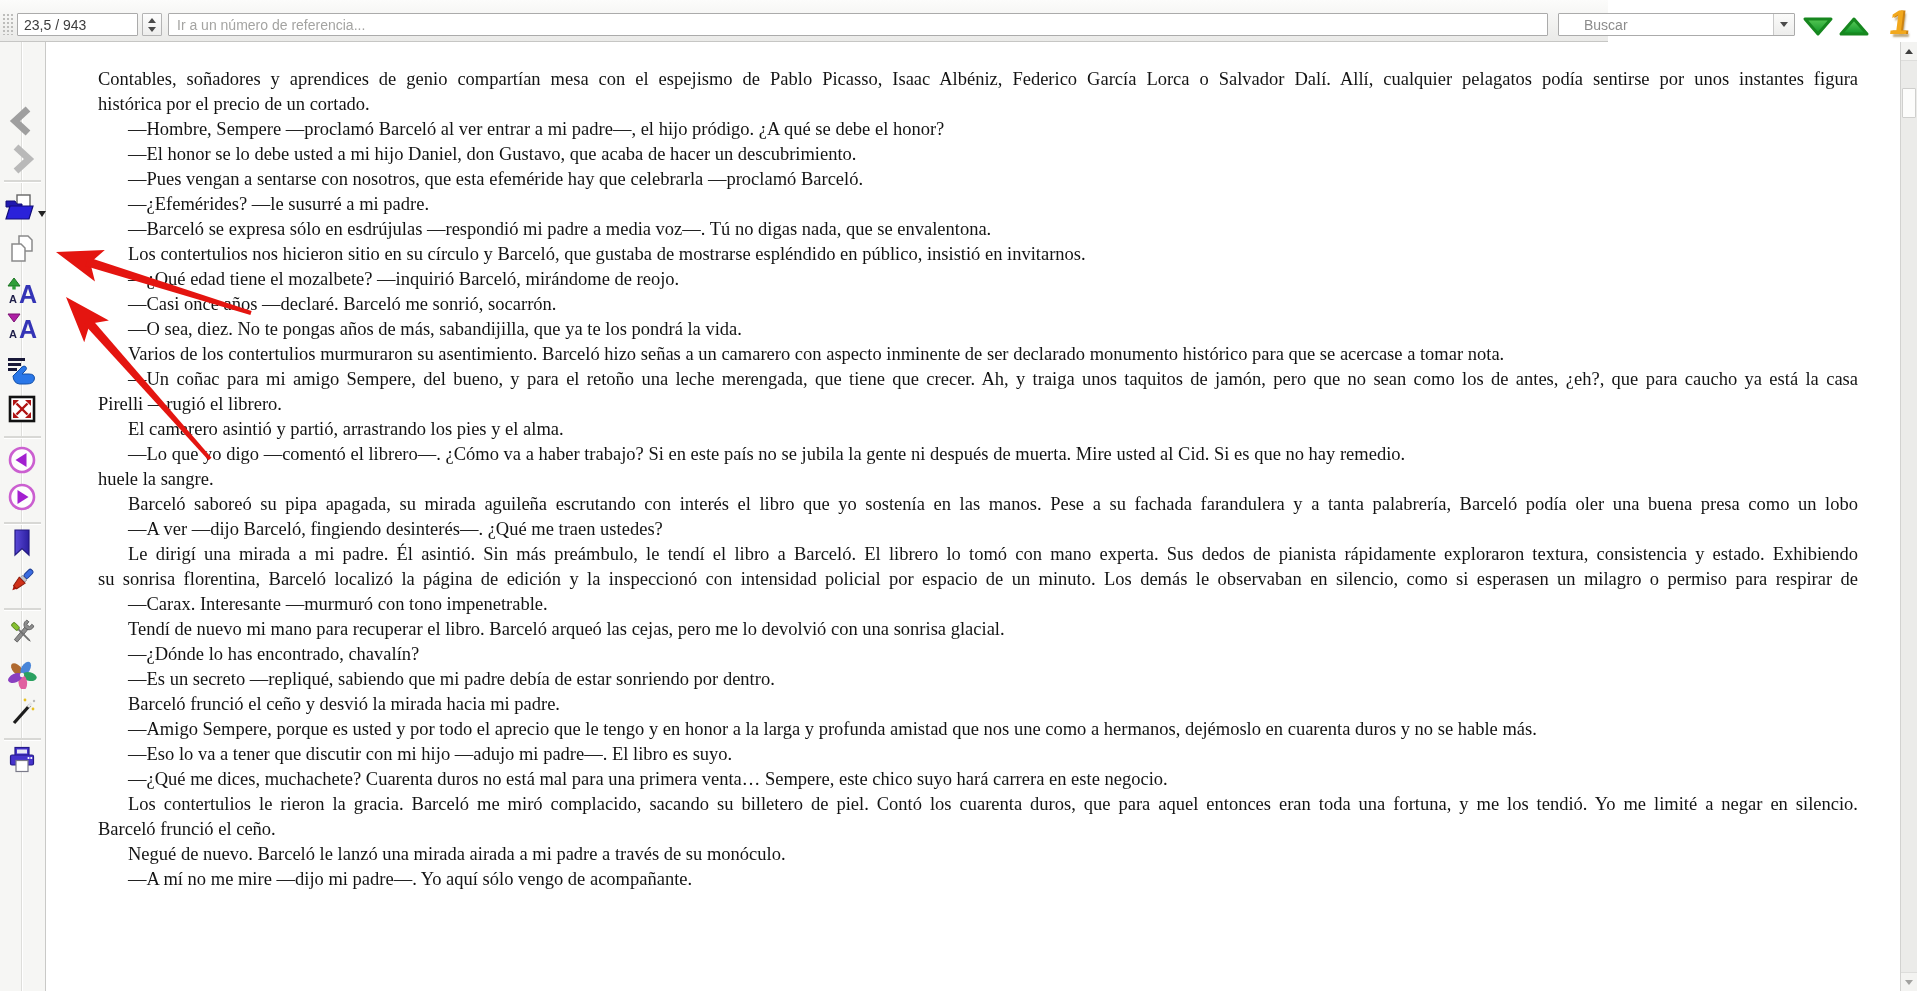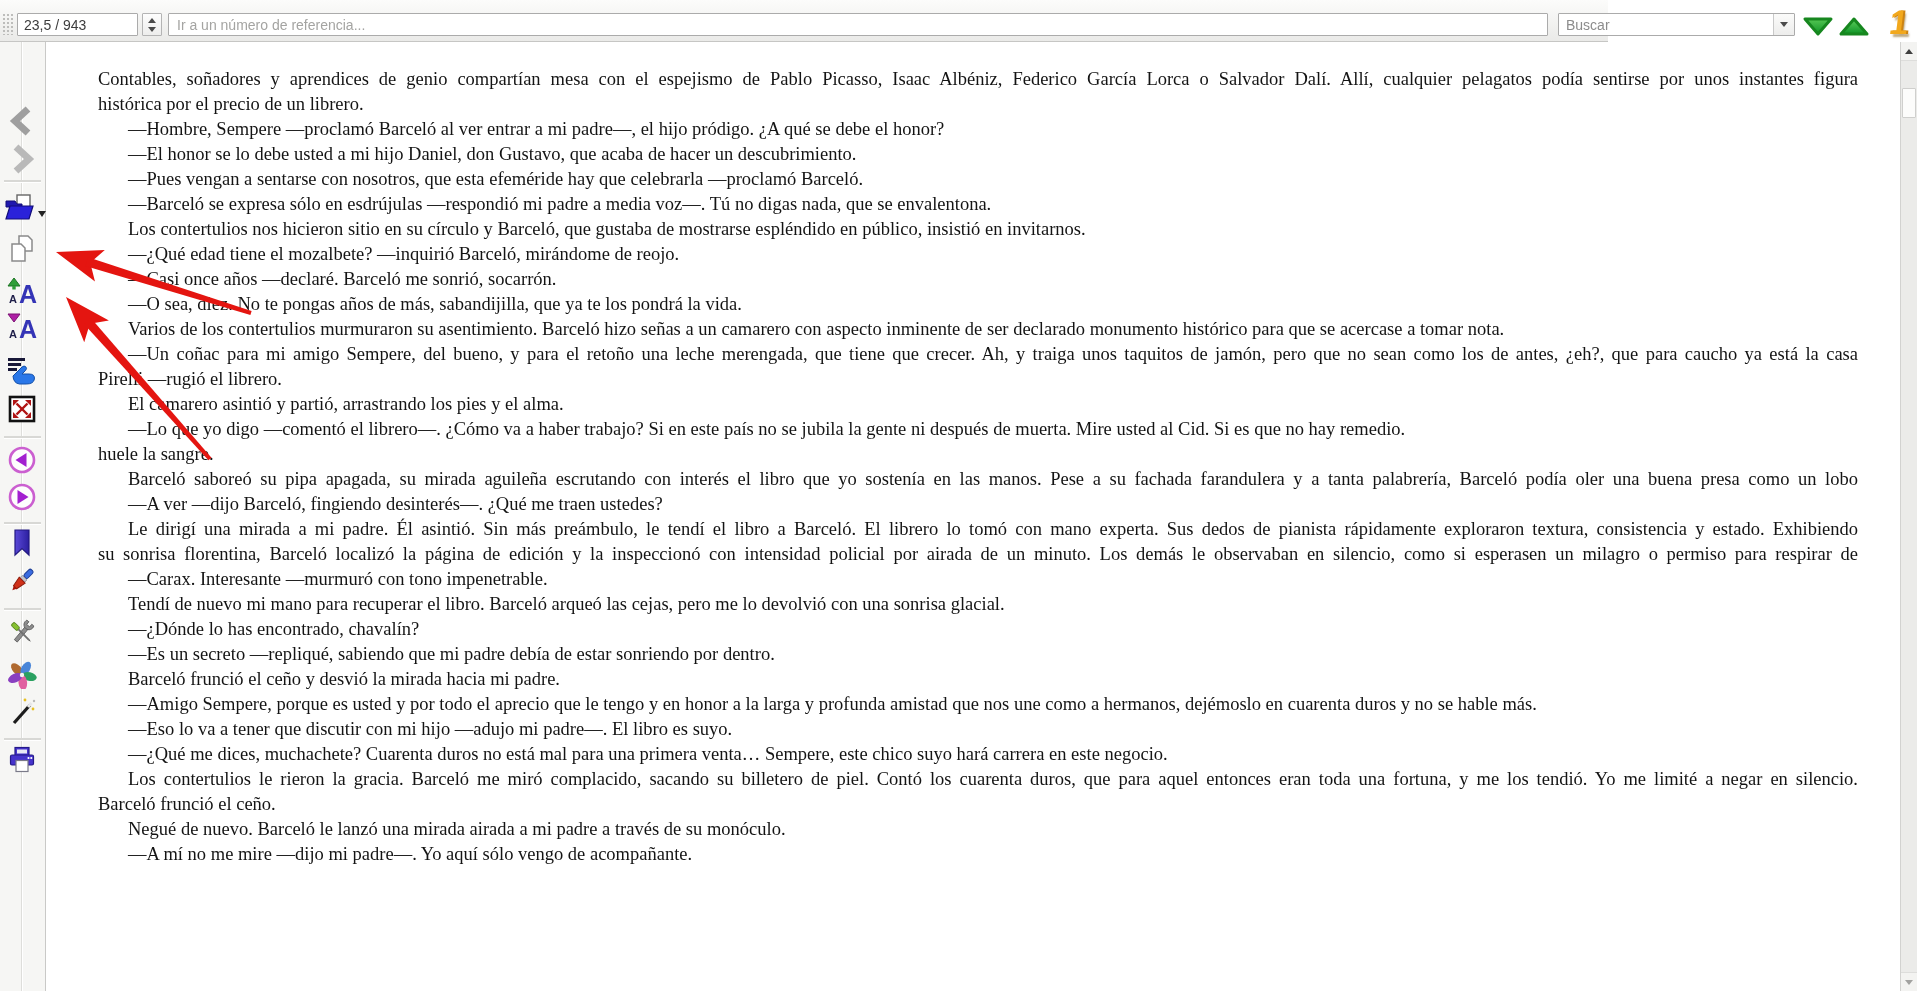--- a/index.html
+++ b/index.html
@@ -31,21 +31,21 @@
     display:flex;flex-direction:column;align-items:center;justify-content:center;gap:4px;
   }
   .tri-up-sm{width:0;height:0;border-left:4px solid transparent;border-right:4px solid transparent;border-bottom:5px solid #4a4a4a;}
   .tri-dn-sm{width:0;height:0;border-left:4px solid transparent;border-right:4px solid transparent;border-top:5px solid #4a4a4a;}
   .ref-input{left:168px;width:1380px;padding:0 8px;font-size:14px;color:#3c3c3c;outline:none;}
   .ref-input::placeholder{color:#a4a4a2;opacity:1;}
   .combo{
     position:absolute;left:1558px;top:13px;width:237px;height:23px;box-sizing:border-box;
     border:1px solid #ababab;background:#ffffff;border-radius:1px;display:flex;align-items:center;
   }
-  .combo .combo-text{flex:1;padding-left:7px;font-size:14px;color:#8c8c8c;}
+  .combo .combo-text{flex:1;padding-left:25px;font-size:14px;color:#8c8c8c;}
   .combo .combo-btn{
     width:20px;height:21px;border-left:1px solid #c9c9c9;background:linear-gradient(#fbfbfa,#ededec);
     display:flex;align-items:center;justify-content:center;
   }
   .nav-btn{position:absolute;top:14px;width:36px;height:25px;cursor:pointer;}
   .gold-one{
     position:absolute;left:1884px;top:2px;width:30px;height:40px;
     font-size:34px;font-weight:800;color:#f2a81c;
     text-shadow:2px 0 0 #cd8312,3px 3px 2px rgba(125,84,4,.5);
     transform:skewX(-7deg);line-height:40px;text-align:center;cursor:pointer;
@@ -301,39 +301,40 @@
       <circle cx="21.5" cy="13" r="1.1" fill="#ffffff"></circle>
         <circle cx="24.3" cy="13" r="1.1" fill="#ffffff"></circle>
       <rect x="9" y="15.5" width="12" height="11" fill="#ffffff" stroke="#7a7a88" stroke-width="1.2"></rect>
     </svg>
   </div>
 </div>
 
 <div class="content">
   <div class="text-flow" id="text-flow">
       <div class="line just">Contables, soñadores y aprendices de genio compartían mesa con el espejismo de Pablo Picasso, Isaac Albéniz, Federico García Lorca o Salvador Dalí. Allí, cualquier pelagatos podía sentirse por unos instantes figura</div>
-      <div class="line">histórica por el precio de un librero.</div>
+      <div class="line">histórica por el precio de un cortado.</div>
       <div class="line ind">—Hombre, Sempere —proclamó Barceló al ver entrar a mi padre—, el hijo pródigo. ¿A qué se debe el honor?</div>
       <div class="line ind">—El honor se lo debe usted a mi hijo Daniel, don Gustavo, que acaba de hacer un descubrimiento.</div>
       <div class="line ind">—Pues vengan a sentarse con nosotros, que esta efeméride hay que celebrarla —proclamó Barceló.</div>
+      <div class="line ind">—¿Efemérides? —le susurré a mi padre.</div>
       <div class="line ind">—Barceló se expresa sólo en esdrújulas —respondió mi padre a media voz—. Tú no digas nada, que se envalentona.</div>
       <div class="line ind">Los contertulios nos hicieron sitio en su círculo y Barceló, que gustaba de mostrarse espléndido en público, insistió en invitarnos.</div>
       <div class="line ind">—¿Qué edad tiene el mozalbete? —inquirió Barceló, mirándome de reojo.</div>
       <div class="line ind">—Casi once años —declaré. Barceló me sonrió, socarrón.</div>
       <div class="line ind">—O sea, diez. No te pongas años de más, sabandijilla, que ya te los pondrá la vida.</div>
       <div class="line ind">Varios de los contertulios murmuraron su asentimiento. Barceló hizo señas a un camarero con aspecto inminente de ser declarado monumento histórico para que se acercase a tomar nota.</div>
       <div class="line ind just">—Un coñac para mi amigo Sempere, del bueno, y para el retoño una leche merengada, que tiene que crecer. Ah, y traiga unos taquitos de jamón, pero que no sean como los de antes, ¿eh?, que para caucho ya está la casa</div>
       <div class="line">Pirelli —rugió el librero.</div>
       <div class="line ind">El camarero asintió y partió, arrastrando los pies y el alma.</div>
       <div class="line ind">—Lo que yo digo —comentó el librero—. ¿Cómo va a haber trabajo? Si en este país no se jubila la gente ni después de muerta. Mire usted al Cid. Si es que no hay remedio.</div>
       <div class="line">huele la sangre.</div>
       <div class="line ind just">Barceló saboreó su pipa apagada, su mirada aguileña escrutando con interés el libro que yo sostenía en las manos. Pese a su fachada farandulera y a tanta palabrería, Barceló podía oler una buena presa como un lobo</div>
       <div class="line ind">—A ver —dijo Barceló, fingiendo desinterés—. ¿Qué me traen ustedes?</div>
       <div class="line ind just">Le dirigí una mirada a mi padre. Él asintió. Sin más preámbulo, le tendí el libro a Barceló. El librero lo tomó con mano experta. Sus dedos de pianista rápidamente exploraron textura, consistencia y estado. Exhibiendo</div>
-      <div class="line just">su sonrisa florentina, Barceló localizó la página de edición y la inspeccionó con intensidad policial por airada de un minuto. Los demás le observaban en silencio, como si esperasen un milagro o permiso para respirar de</div>
+      <div class="line just">su sonrisa florentina, Barceló localizó la página de edición y la inspeccionó con intensidad policial por espacio de un minuto. Los demás le observaban en silencio, como si esperasen un milagro o permiso para respirar de</div>
       <div class="line ind">—Carax. Interesante —murmuró con tono impenetrable.</div>
       <div class="line ind">Tendí de nuevo mi mano para recuperar el libro. Barceló arqueó las cejas, pero me lo devolvió con una sonrisa glacial.</div>
       <div class="line ind">—¿Dónde lo has encontrado, chavalín?</div>
       <div class="line ind">—Es un secreto —repliqué, sabiendo que mi padre debía de estar sonriendo por dentro.</div>
       <div class="line ind">Barceló frunció el ceño y desvió la mirada hacia mi padre.</div>
       <div class="line ind">—Amigo Sempere, porque es usted y por todo el aprecio que le tengo y en honor a la larga y profunda amistad que nos une como a hermanos, dejémoslo en cuarenta duros y no se hable más.</div>
       <div class="line ind">—Eso lo va a tener que discutir con mi hijo —adujo mi padre—. El libro es suyo.</div>
       <div class="line ind">—¿Qué me dices, muchachete? Cuarenta duros no está mal para una primera venta… Sempere, este chico suyo hará carrera en este negocio.</div>
       <div class="line ind just">Los contertulios le rieron la gracia. Barceló me miró complacido, sacando su billetero de piel. Contó los cuarenta duros, que para aquel entonces eran toda una fortuna, y me los tendió. Yo me limité a negar en silencio.</div>
       <div class="line">Barceló frunció el ceño.</div>

